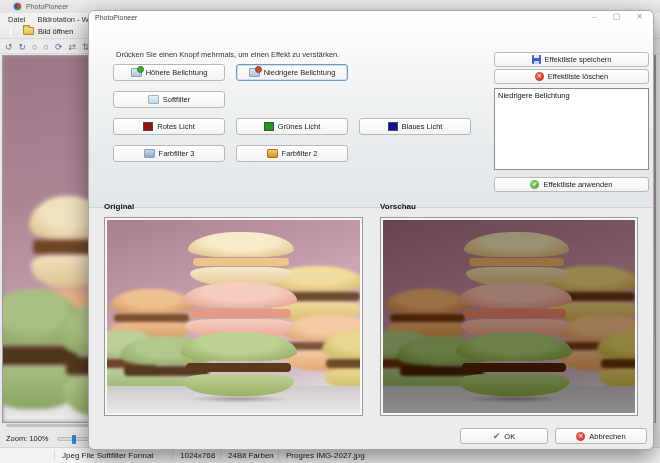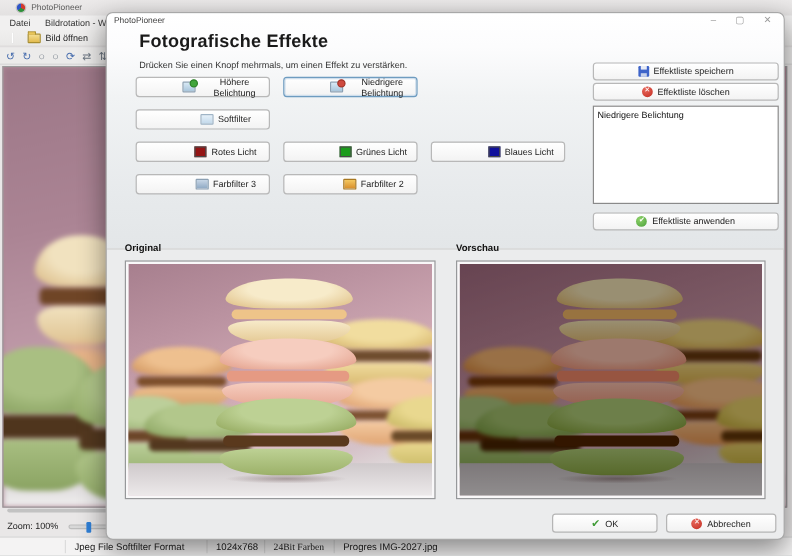--- a/index.html
+++ b/index.html
@@ -8,21 +8,21 @@
 
   
   .mainwin { position:absolute; inset:0; background:#e9e7e7; }
   .titlebar { position:absolute; left:0; top:0; right:0; height:13px; background:linear-gradient(#eceaea,#e3e1e1); display:flex; align-items:center; padding-left:14px; gap:5px; }
   .appicon { width:7px; height:7px; border-radius:50%; background:conic-gradient(#d23b2f 0 33%,#2f8f3a 33% 62%,#2f55c7 62% 100%); box-shadow:0 0 0 1px rgba(0,0,0,.15); }
   .wtitle { font-size:7px; color:#5a5a5a; }
   .menubar { position:absolute; left:0; top:13px; right:0; height:12px; background:#f1f0f0; display:flex; align-items:center; gap:12px; padding-left:8px; }
   .menu-item { font-size:7.5px; color:#333; white-space:nowrap; }
   .toolbar { position:absolute; left:0; top:25px; right:0; height:14px; background:linear-gradient(#f0efee,#e9e8e7); border-bottom:1px solid #dcdada; display:flex; align-items:center; }
   .tsep { width:1px; height:9px; background:#c9c7c7; border-right:1px solid #fff; margin-left:10px; margin-right:12px; }
-  .open-btn { border:0; background:transparent; display:flex; align-items:flex-end; gap:4px; font-size:7.5px; color:#222; cursor:default; }
+  .open-btn { border:0; background:transparent; display:flex; align-items:flex-start; gap:4px; font-size:7.5px; color:#222; cursor:default; }
   .folder { position:relative; width:11px; height:8px; background:linear-gradient(#f3dc8e,#e3bb4e); border:1px solid #a98e2f; border-radius:1px; }
   .folder::before { content:""; position:absolute; left:-1px; top:-3px; width:5px; height:2px; background:#e8c55a; border:1px solid #a98e2f; border-bottom:0; border-radius:1px 1px 0 0; }
   .icobar { position:absolute; left:0; top:40px; right:0; height:14px; background:#ecebea; border-bottom:1px solid #d8d6d6; display:flex; align-items:center; gap:6px; padding-left:5px; }
   .tico { font-size:9px; line-height:10px; color:#6a7480; }
   .tico.blue { color:#4a6fae; }
   .canvas { position:absolute; left:2px; top:55px; width:654px; height:368px; border:1px solid #9a9a9a; overflow:hidden; background:#b08a98; }
   .stripblur { position:absolute; inset:0; filter:blur(2px); }
   .strip-bg { position:absolute; inset:0; background:linear-gradient(168deg,#9c7787 0%,#ab8494 28%,#c29dab 52%,#d4b3bd 68%,#d2c2c8 80%,#e2dedf 90%,#edebeb 100%); }
   .strip-table { position:absolute; left:0; right:0; bottom:0; height:26px; background:linear-gradient(#d6d1d3,#efeeee); }
   .blob { position:absolute; border-radius:50%; }
@@ -38,21 +38,21 @@
   
   .dialog { position:absolute; left:88px; top:10px; width:566px; height:440px; background:#ebeced; border:1px solid #a8a8a8; border-radius:6px; box-shadow:0 8px 22px rgba(0,0,0,.45); overflow:hidden; }
   .dhdr { position:absolute; left:0; top:0; right:0; height:197px; background:linear-gradient(#ffffff 0px,#fcfcfd 28px,#f1f3f4 70px,#e7eaec 150px,#e3e6e8 197px); border-bottom:1px solid #d2d2d2; }
   .dtitle { position:absolute; left:6px; top:3px; font-size:7px; color:#444; }
   .wc { position:absolute; right:10px; top:1px; display:flex; gap:16px; }
   .wc span { font-size:8px; color:#9a9a9a; line-height:10px; }
   .dhead { position:absolute; left:27px; top:15px; font-size:15px; font-weight:bold; color:#1a1a1a; letter-spacing:.2px; }
   .dsub { position:absolute; left:27px; top:39px; font-size:7.5px; color:#333; }
 
   .eb { position:absolute; height:17px; display:flex; align-items:center; justify-content:center; gap:4px; background:linear-gradient(#ffffff,#f3f3f3); border:1px solid #b8b8b8; border-radius:3px; font-size:7.5px; color:#1c1c1c; cursor:default; }
-  .eb.w1 { width:112px;padding-left:38px; } .c1 { left:24px; } .c2 { left:147px; } .c3 { left:270px; }
+  .eb.w1 { width:112px; } .c1 { left:24px; } .c2 { left:147px; } .c3 { left:270px; }
   .r1 { top:53px; } .r2 { top:80px; } .r3 { top:107px; } .r4 { top:134px; } .r5 { top:161px; }
   .eb.focus { border:1px solid #6e9cc0; box-shadow:inset 0 0 0 1px #cfdeec; }
   .eb.wide { left:405px; width:155px; height:15px; }
   .tw1 { top:41px; } .tw2 { top:58px;text-align:center; } .tw3 { top:166px; }
 
   .pic { width:11px; height:9px; border:1px solid #8ba0b3; background:linear-gradient(#d8e9f5,#a9c6dc); position:relative; border-radius:1px; flex:none; }
   .pic.plus::after, .pic.minus::after { content:""; position:absolute; right:-3px; top:-3px; width:5px; height:5px; border-radius:50%; }
   .pic.plus::after { background:#41a53c; border:1px solid #2c7f28; }
   .pic.minus::after { background:#cf4a3f; border:1px solid #a33328; }
   .pic.soft { background:linear-gradient(#e6f1fa,#c2d8ea); border-color:#9fb4c6; }
@@ -153,35 +153,34 @@
       <div class="slider">
         <i class="thumb"></i>
       </div>
     </div>
     <div class="statusbar">
       <span class="ssep" style="left:54px;"></span>
       <span class="stext" style="left:62px;">Jpeg File Softfilter Format</span>
       <span class="ssep" style="left:172px;"></span>
       <span class="stext" style="left:180px;">1024x768</span>
       <span class="ssep" style="left:220px;"></span>
-      <span class="stext" style="left:228px;font-family:Liberation Serif, serif;">24Bit Farben</span>
+      <span class="stext" style="left:228px;">24Bit Farben</span>
       <span class="ssep" style="left:278px;"></span>
       <span class="stext" style="left:286px;">Progres IMG-2027.jpg</span>
     </div>
   </div>
 
   <div class="dialog">
     <div class="dhdr"></div>
     <span class="dtitle">PhotoPioneer</span>
     <span class="wc">
       <span>–</span>
       <span>▢</span>
       <span>✕</span>
     </span>
-    <div class="dhead">Fotografische Effekte</div>
     <div class="dsub">Drücken Sie einen Knopf mehrmals, um einen Effekt zu verstärken.</div>
 
     <button class="eb w1 c1 r1">
       <span class="pic plus"></span>
       <span>Höhere Belichtung</span>
     </button>
     <button class="eb w1 c2 r1 focus">
       <span class="pic minus"></span>
       <span>Niedrigere Belichtung</span>
     </button>

